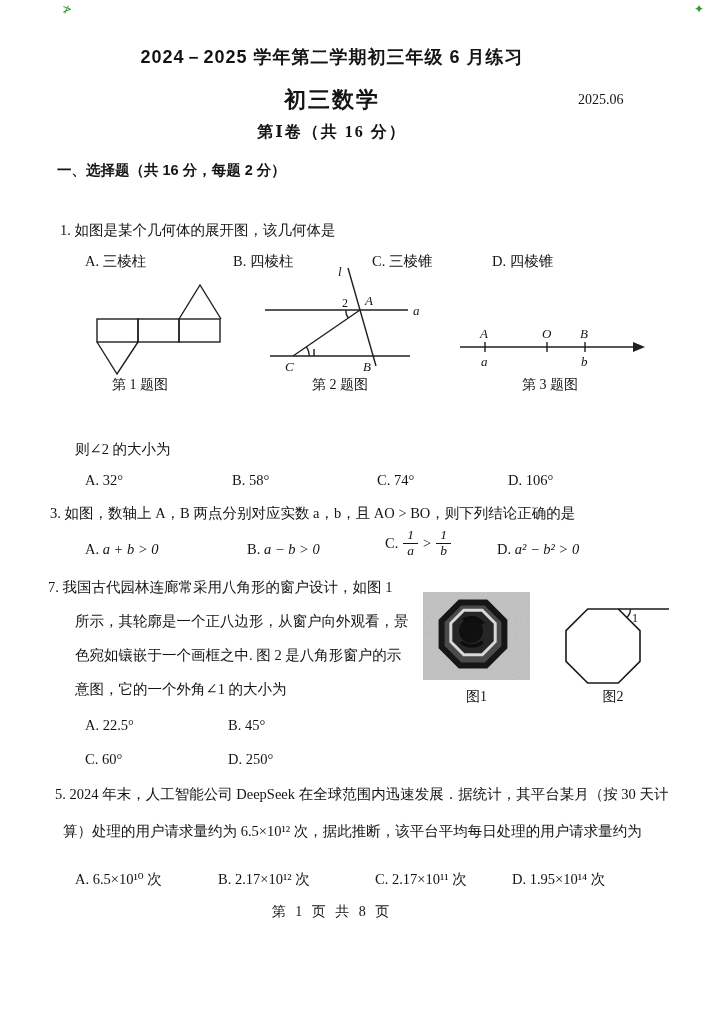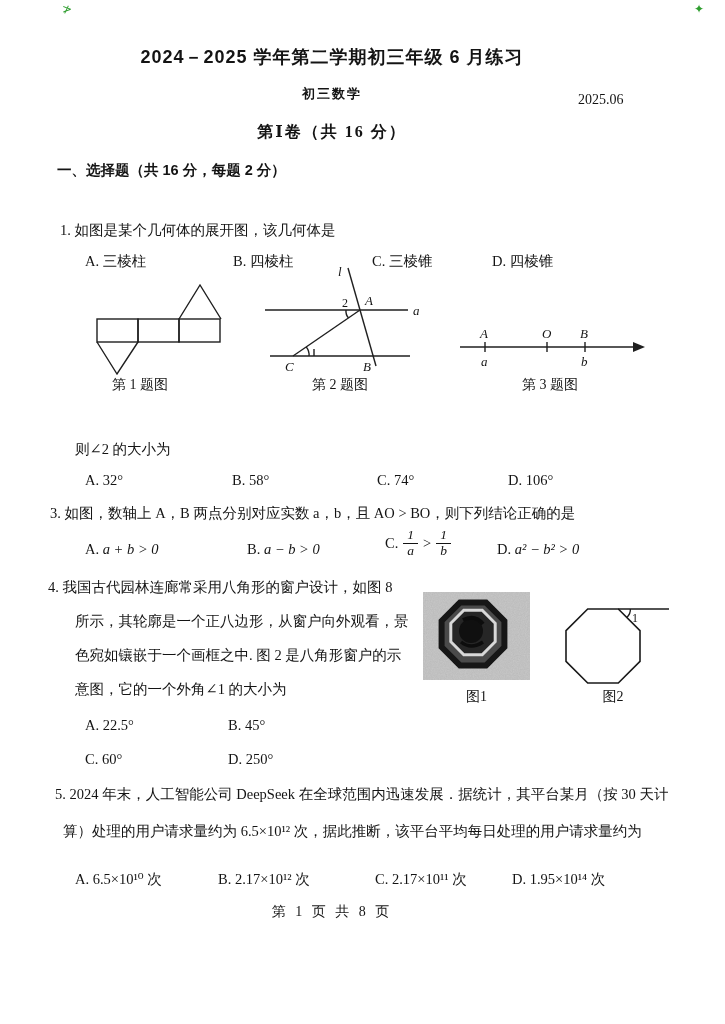--- a/index.html
+++ b/index.html
@@ -6,21 +6,21 @@
   .page{
     position:relative;width:725px;height:1024px;background:#ffffff;
     font-family:"Liberation Serif","DejaVu Serif",serif;color:#141414;
     overflow:hidden;margin:0 auto;
   }
   .t{position:absolute;white-space:nowrap;font-size:14.5px;line-height:1.25;}
   .center{left:0;width:664px;text-align:center;}
   .bold{font-weight:700;}
   .sans{font-family:"Liberation Sans","DejaVu Sans",sans-serif;}
   .title{font-size:18px;letter-spacing:1px;}
-  .subject{font-size:13px;letter-spacing:2px;}
+  .subject{font-size:22px;letter-spacing:2px;}
   .part{font-size:16px;letter-spacing:2px;}
   .date{font-size:14px;}
   .cap{font-size:14px;text-align:center;}
   .math{font-style:italic;font-family:"Liberation Serif","DejaVu Serif",serif;}
   .opt{font-size:14.5px;}
   .optC{display:inline-flex;align-items:center;gap:5px;}
   .frac{display:inline-flex;flex-direction:column;align-items:center;line-height:1.1;font-style:italic;font-size:13.5px;}
   .frac .den{border-top:1.2px solid #141414;padding:0 4px;}
   .cmp{font-size:14.5px;}
   .mark{position:absolute;color:#2f9e2f;font-size:12px;font-family:"DejaVu Sans",sans-serif;}
@@ -121,21 +121,21 @@
     <span class="frac">
       <span>1</span>
       <span class="den">b</span>
     </span>
   </div>
   <div class="t opt" style="left:497px;top:540px;">
     <span>D.</span>
     <span class="math">a² − b² &gt; 0</span>
   </div>
 
-  <div class="t" style="left:48px;top:578px;">4. 我国古代园林连廊常采用八角形的窗户设计，如图 8</div>
+  <div class="t" style="left:48px;top:578px;">7. 我国古代园林连廊常采用八角形的窗户设计，如图 1</div>
   <div class="t" style="left:75px;top:612px;">所示，其轮廓是一个正八边形，从窗户向外观看，景</div>
   <div class="t" style="left:75px;top:646px;">色宛如镶嵌于一个画框之中. 图 2 是八角形窗户的示</div>
   <div class="t" style="left:75px;top:680px;">意图，它的一个外角∠1 的大小为</div>
 
   <svg style="left:423px;top:592px;" width="107" height="88" viewBox="0 0 107 88">
     <defs>
       <filter id="tex" x="0" y="0" width="100%" height="100%">
         <feTurbulence type="fractalNoise" baseFrequency="0.85" numOctaves="2" result="n"></feTurbulence>
         <feColorMatrix in="n" type="matrix" values="0 0 0 0 0.35  0 0 0 0 0.35  0 0 0 0 0.35  0 0 0 0.8 0"></feColorMatrix>
       </filter>

